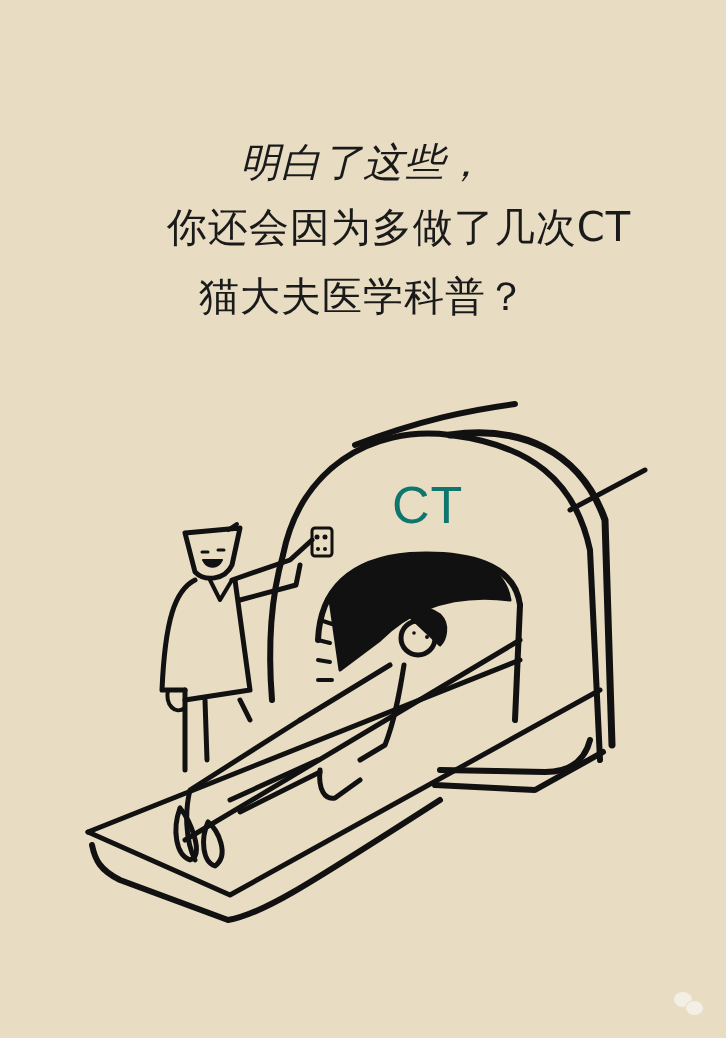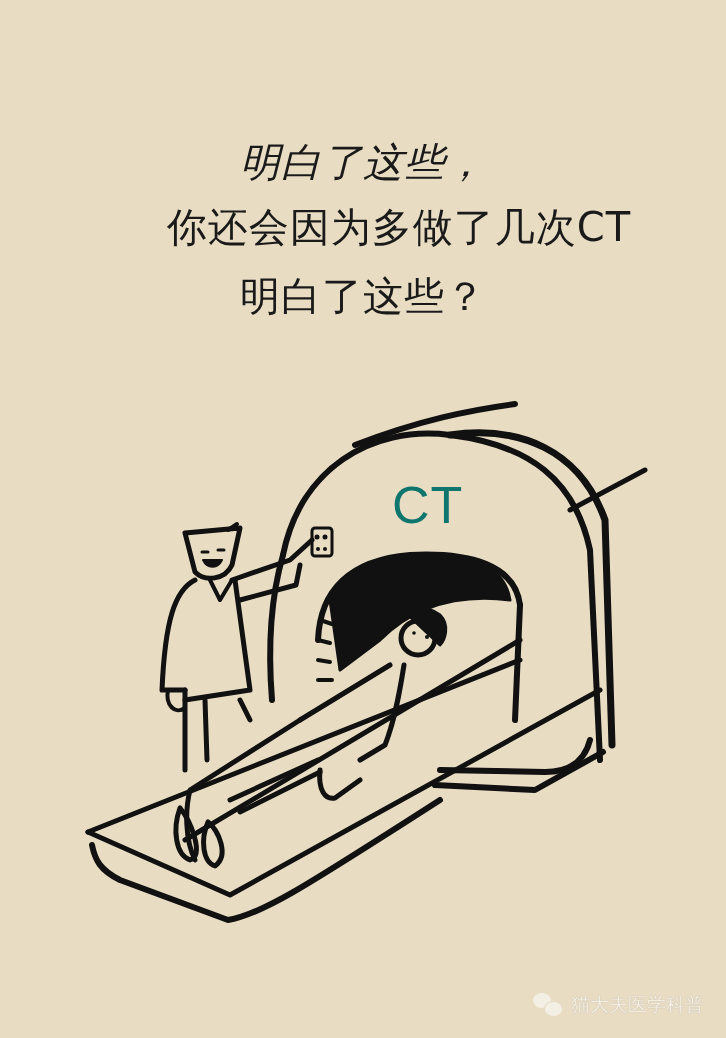--- a/index.html
+++ b/index.html
@@ -17,21 +17,21 @@
                color:#f4efe4; font-size:19px; text-shadow:0 0 1px rgba(0,0,0,0.25); }
   .wx-icon { width:30px; height:24px; position:relative; }
   .wx-icon .b1 { position:absolute; left:0; top:0; width:18px; height:15px; background:#f4efe4; border-radius:50%; }
   .wx-icon .b2 { position:absolute; left:11px; top:8px; width:17px; height:14px; background:#f4efe4; border-radius:50%; border:1px solid #e8dcc3; }
 </style>
 </head>
 <body>
 
 <div class="headline line1">明白了这些，</div>
 <div class="headline line2">你还会因为多做了几次CT</div>
-<div class="headline line3">明白了这些？</div>
+<div class="headline line3">猫大夫医学科普？</div>
 
 <svg class="scene" width="726" height="1038" viewBox="0 0 726 1038" fill="none" stroke="#111" stroke-linecap="round" stroke-linejoin="round">
 
   <g>
     <path d="M283 555 C300 470 370 425 450 435 C530 445 575 480 590 550 L600 760" stroke-width="6"></path>
     <path d="M355 445 C420 420 470 410 515 404" stroke-width="6"></path>
     <path d="M450 435 C520 425 580 450 605 520 L612 745" stroke-width="7"></path>
     <path d="M570 510 L645 470" stroke-width="5"></path>
     <path d="M283 555 C270 600 268 650 272 700" stroke-width="6"></path>
 
@@ -89,14 +89,13 @@
   </g>
 </svg>
 
 <div class="ct-label">CT</div>
 
 <div class="watermark">
   <span class="wx-icon">
       <span class="b1"></span>
       <span class="b2"></span>
     </span>
-  <span>猫大夫医学科普</span>
 </div>
 
 </body></html>

